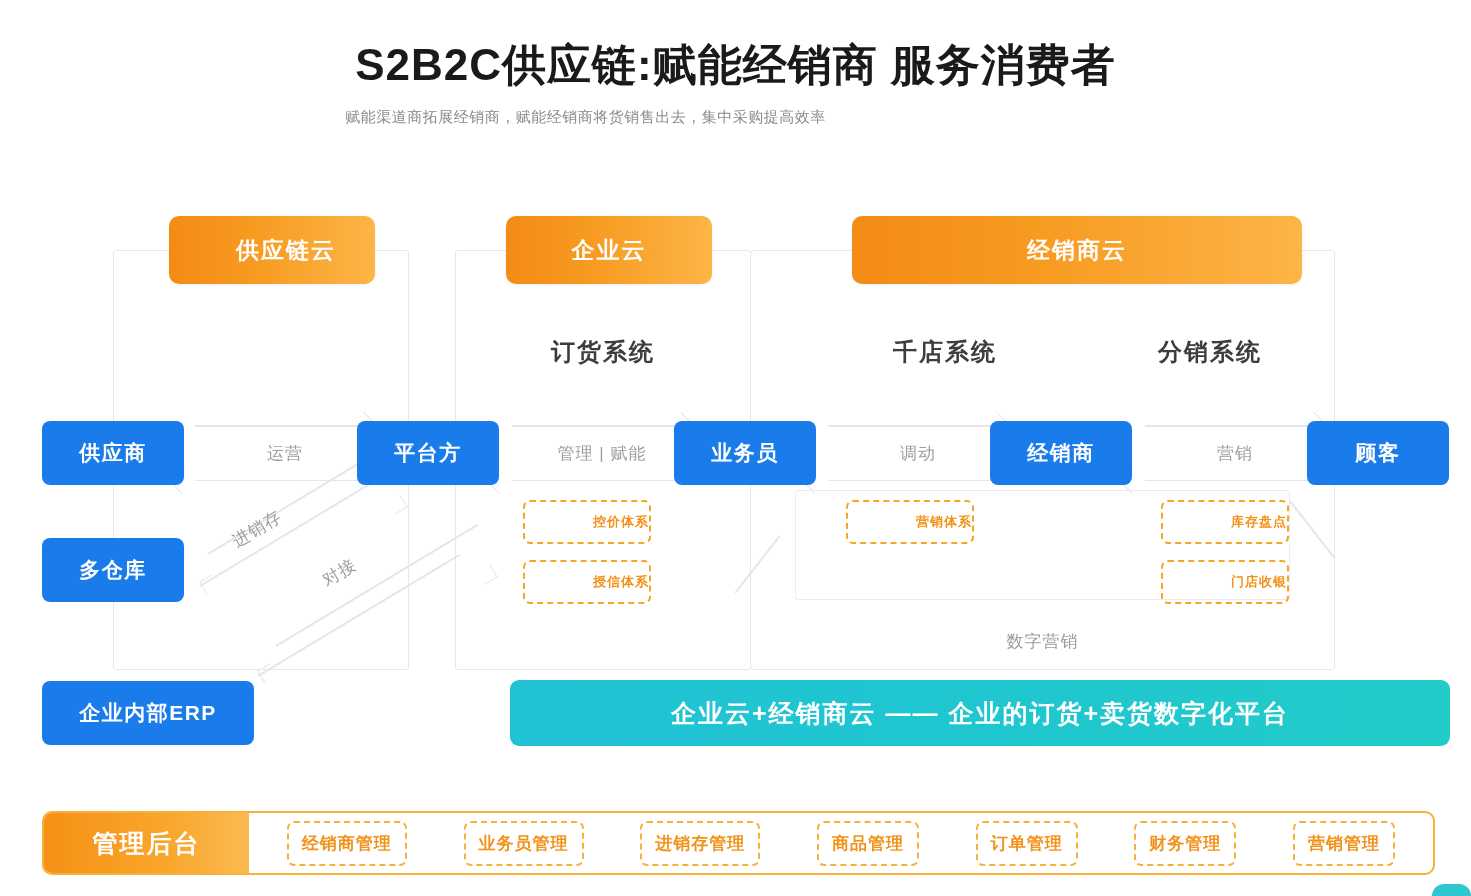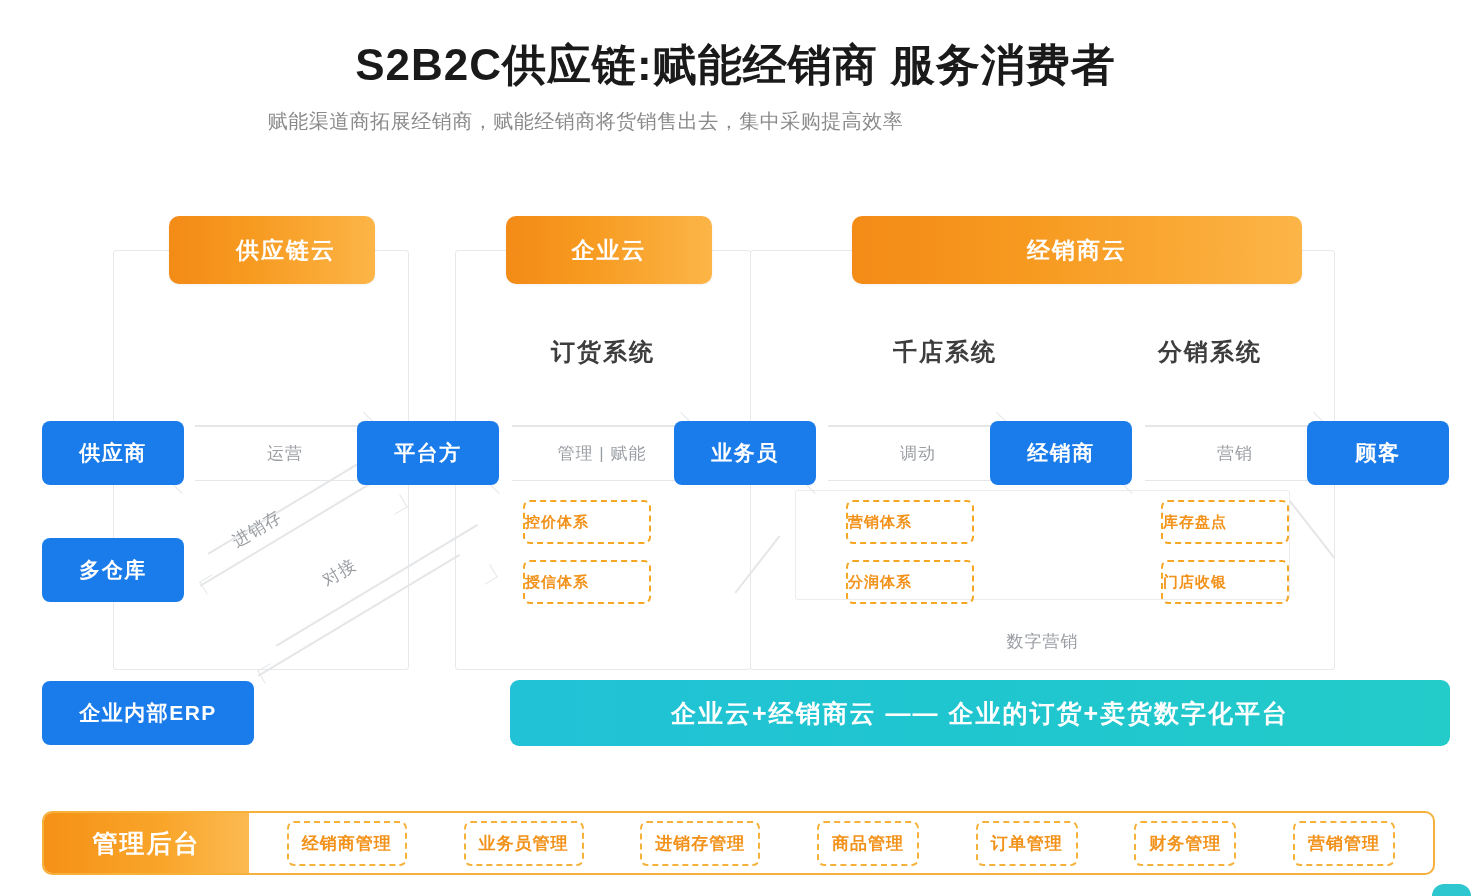--- a/index.html
+++ b/index.html
@@ -14,21 +14,21 @@
   
   .title {
     position: absolute; left: 0; top: 36px; width: 1471px;
     text-align: center;
     font-size: 44px; font-weight: 700; color: #1a1a1a;
     letter-spacing: 1px; white-space: nowrap;
   }
   .subtitle {
     position: absolute; left: 0; top: 108px; width: 1171px;
     text-align: center;
-    font-size: 20px; color: #8a8a8a; letter-spacing: .5px;
+    font-size: 15px; color: #8a8a8a; letter-spacing: .5px;
   }
 
   
   .frame {
     position: absolute;
     border: 1.5px solid #e6e8ea;
     border-radius: 3px;
     background: transparent;
   }
   .frame-inner {
@@ -106,22 +106,22 @@
     position: absolute; font-size: 17px; color: #9a9ea3;
     letter-spacing: 1px; white-space: nowrap;
   }
 
   
   .tag {
     position: absolute;
     border: 2px dashed #f5a623;
     border-radius: 7px;
     color: #f2921a;
-    font-size: 15px; font-weight: 700;
-    display: flex; align-items: center; justify-content: flex-start;
+    font-size: 13px; font-weight: 700;
+    display: flex; align-items: center; justify-content: flex-end;
     letter-spacing: 1px; white-space: nowrap;
     background: transparent;
   }
 
   
   .mini-caption {
     position: absolute;
     font-size: 17px; color: #9a9ea3; letter-spacing: 1px;
     white-space: nowrap; text-align: center;
   }
@@ -282,23 +282,20 @@
   </div>
 
   <div class="tag" style="left:523px; top:500px; width:128px; height:44px;">
     <span>控价体系</span>
   </div>
   <div class="tag" style="left:523px; top:560px; width:128px; height:44px;">
     <span>授信体系</span>
   </div>
   <div class="tag" style="left:846px; top:500px; width:128px; height:44px;">
     <span>营销体系</span>
-  </div>
-  <div class="tag" style="left:846px; top:560px; width:128px; height:44px;">
-    <span>分润体系</span>
   </div>
   <div class="tag" style="left:1161px; top:500px; width:128px; height:44px;">
     <span>库存盘点</span>
   </div>
   <div class="tag" style="left:1161px; top:560px; width:128px; height:44px;">
     <span>门店收银</span>
   </div>
 
   <div class="mini-caption" style="left:795px; top:630px; width:495px;">数字营销</div>
 

